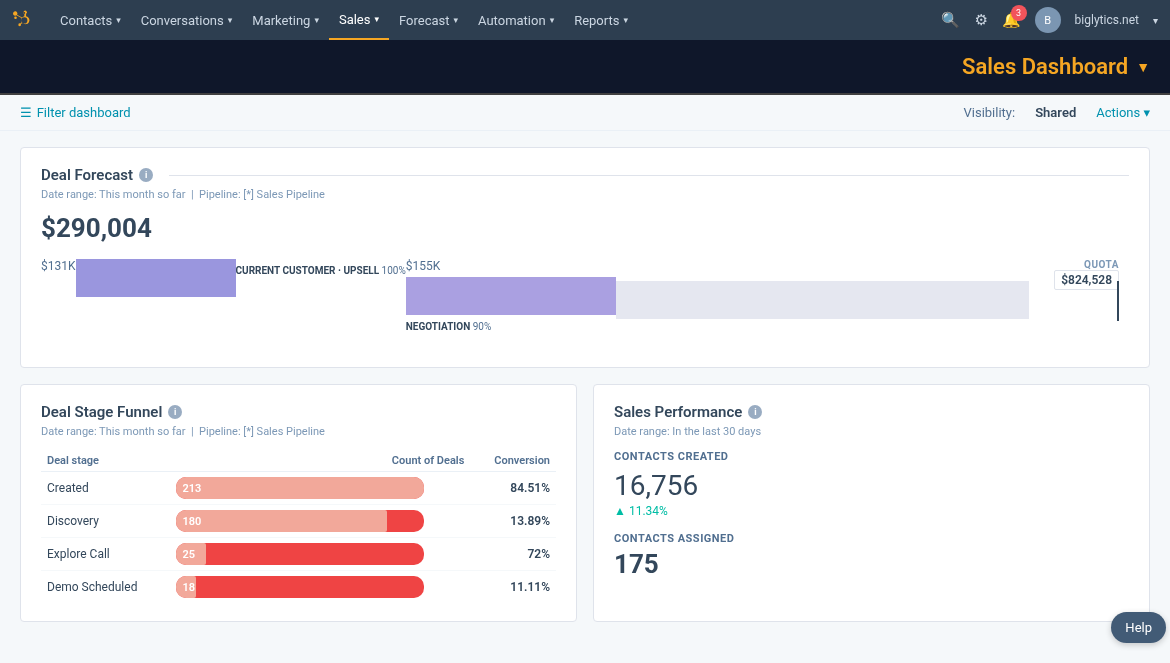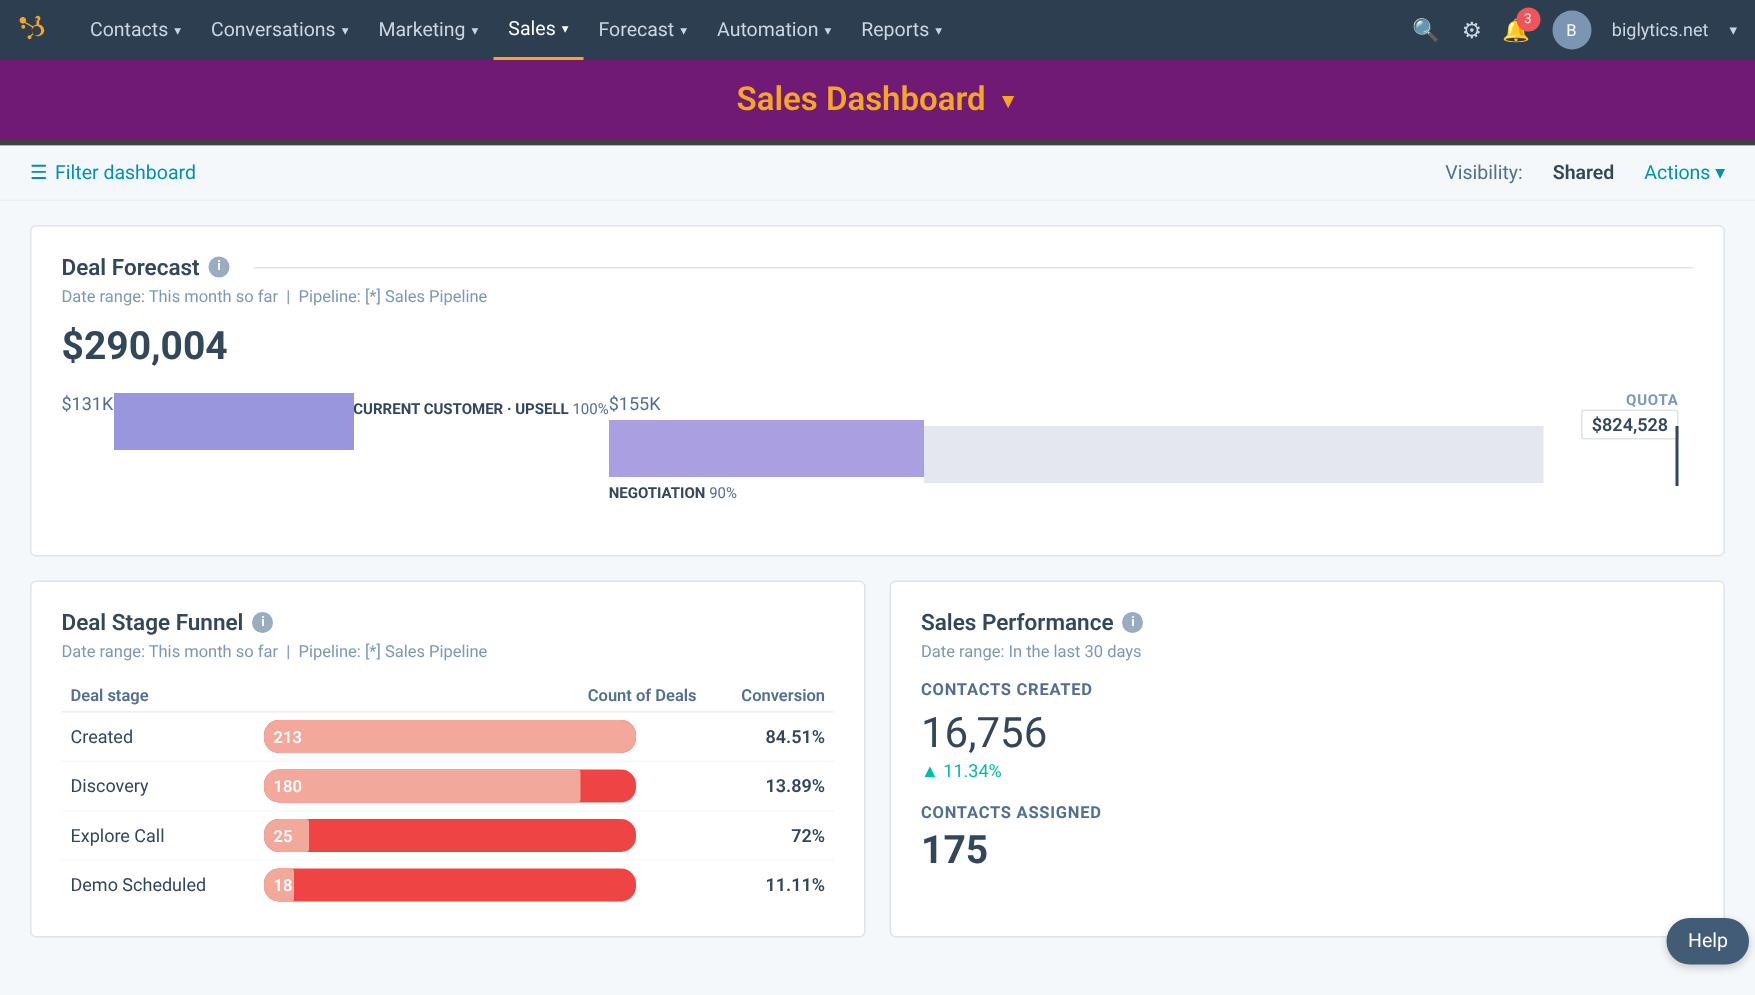--- a/index.html
+++ b/index.html
@@ -65,26 +65,26 @@
       display: flex;
       align-items: center;
       justify-content: center;
       color: #fff;
       font-size: 11px;
     }
     .user-label { color: #cbd6e2; font-size: 12px; }
 
     
     .dash-header {
-      background: #701a75;
-      border-bottom: 4px solid #404040;
+      background: #0f172a;
+      border-bottom: 2px solid #404040;
       padding: 14px 20px;
       display: flex;
       align-items: center;
-      justify-content: center;
+      justify-content: flex-end;
     }
     .dash-title {
       font-size: 22px;
       font-weight: 600;
       color: #f5a623;
       display: flex;
       align-items: center;
       gap: 8px;
     }
     .dash-title .caret-btn {

